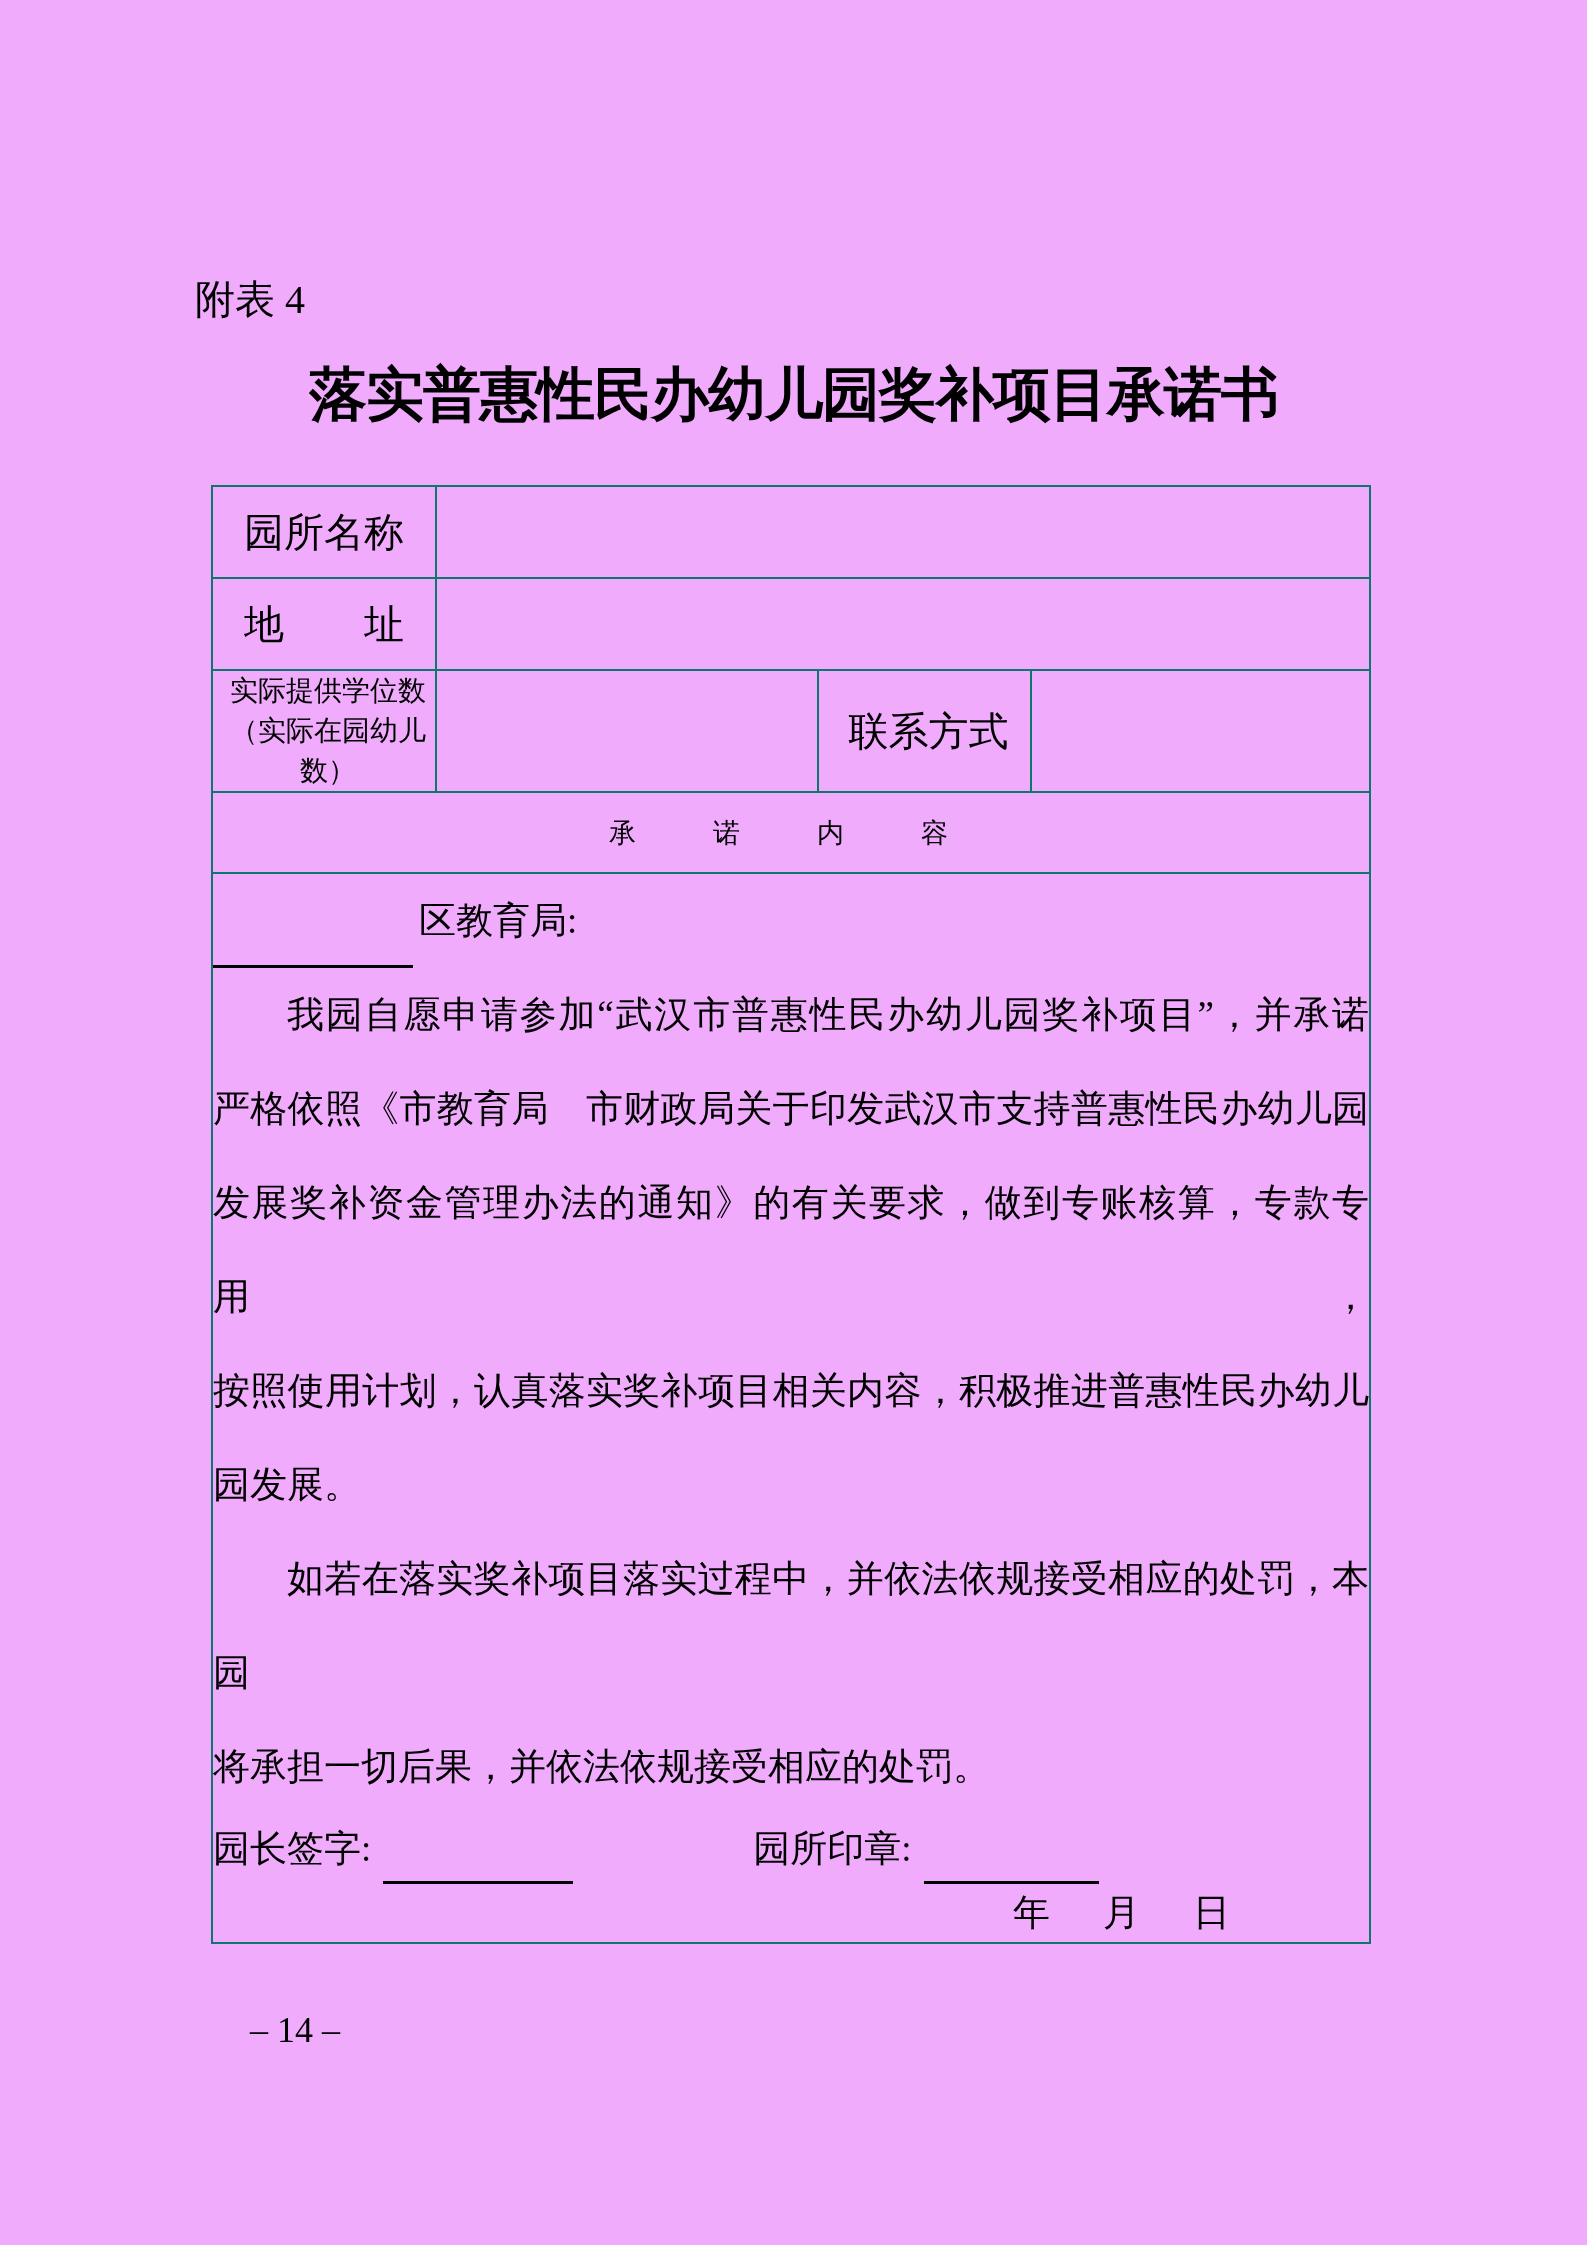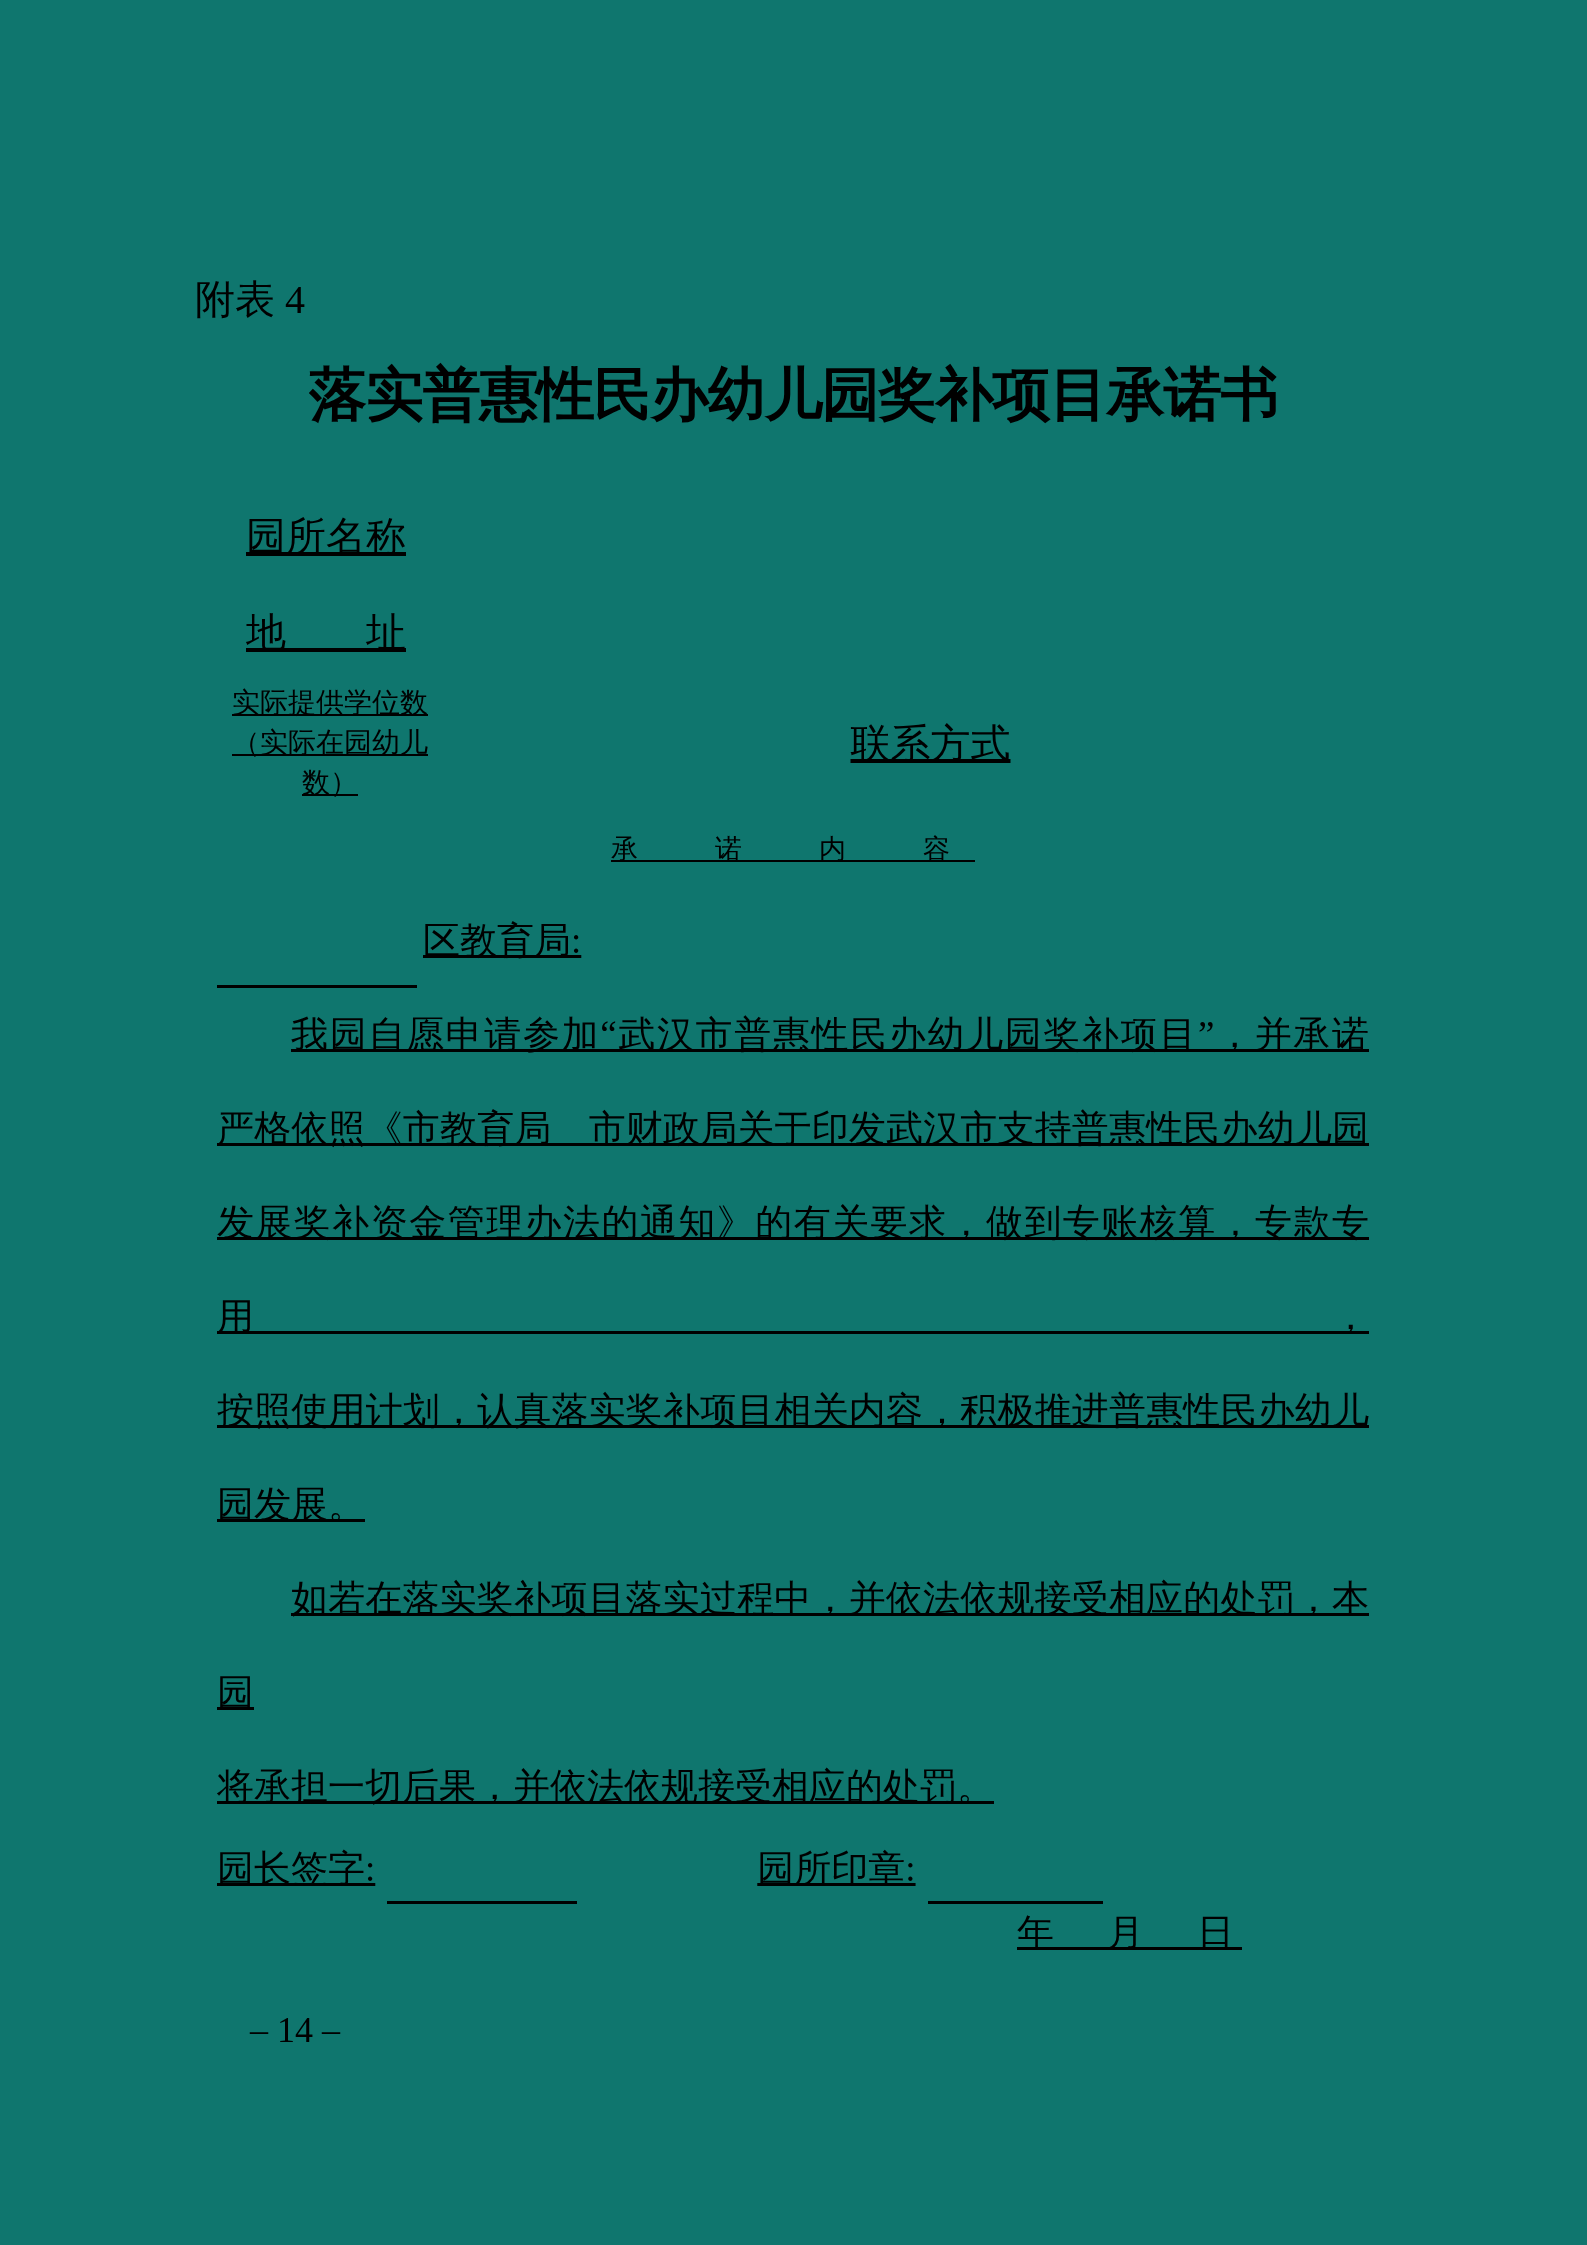--- a/index.html
+++ b/index.html
@@ -4,21 +4,21 @@
 <style>
   html, body {
     margin: 0;
     padding: 0;
     background: #ffffff;
   }
   .page {
     position: relative;
     width: 1587px;
     height: 2245px;
-    background: #0f766e;
+    background: #f0abfc;
     color: #000000;
     font-family: "Liberation Serif", "DejaVu Serif", serif;
     overflow: hidden;
   }
   .attachment-label {
     position: absolute;
     left: 195px;
     top: 276px;
     font-size: 40px;
     line-height: 48px;
@@ -39,23 +39,22 @@
   }
   table.form-table {
     position: absolute;
     left: 211px;
     top: 485px;
     width: 1158px;
     border-collapse: collapse;
     table-layout: fixed;
   }
   table.form-table td {
-    border: 6px solid #0f766e;
+    border: 2px solid #0f766e;
     padding: 0;
-    text-decoration: underline;
   }
   td.lbl {
     text-align: center;
     font-size: 40px;
     vertical-align: middle;
   }
   td.lbl-small {
     text-align: center;
     font-size: 28px;
     line-height: 40px;

